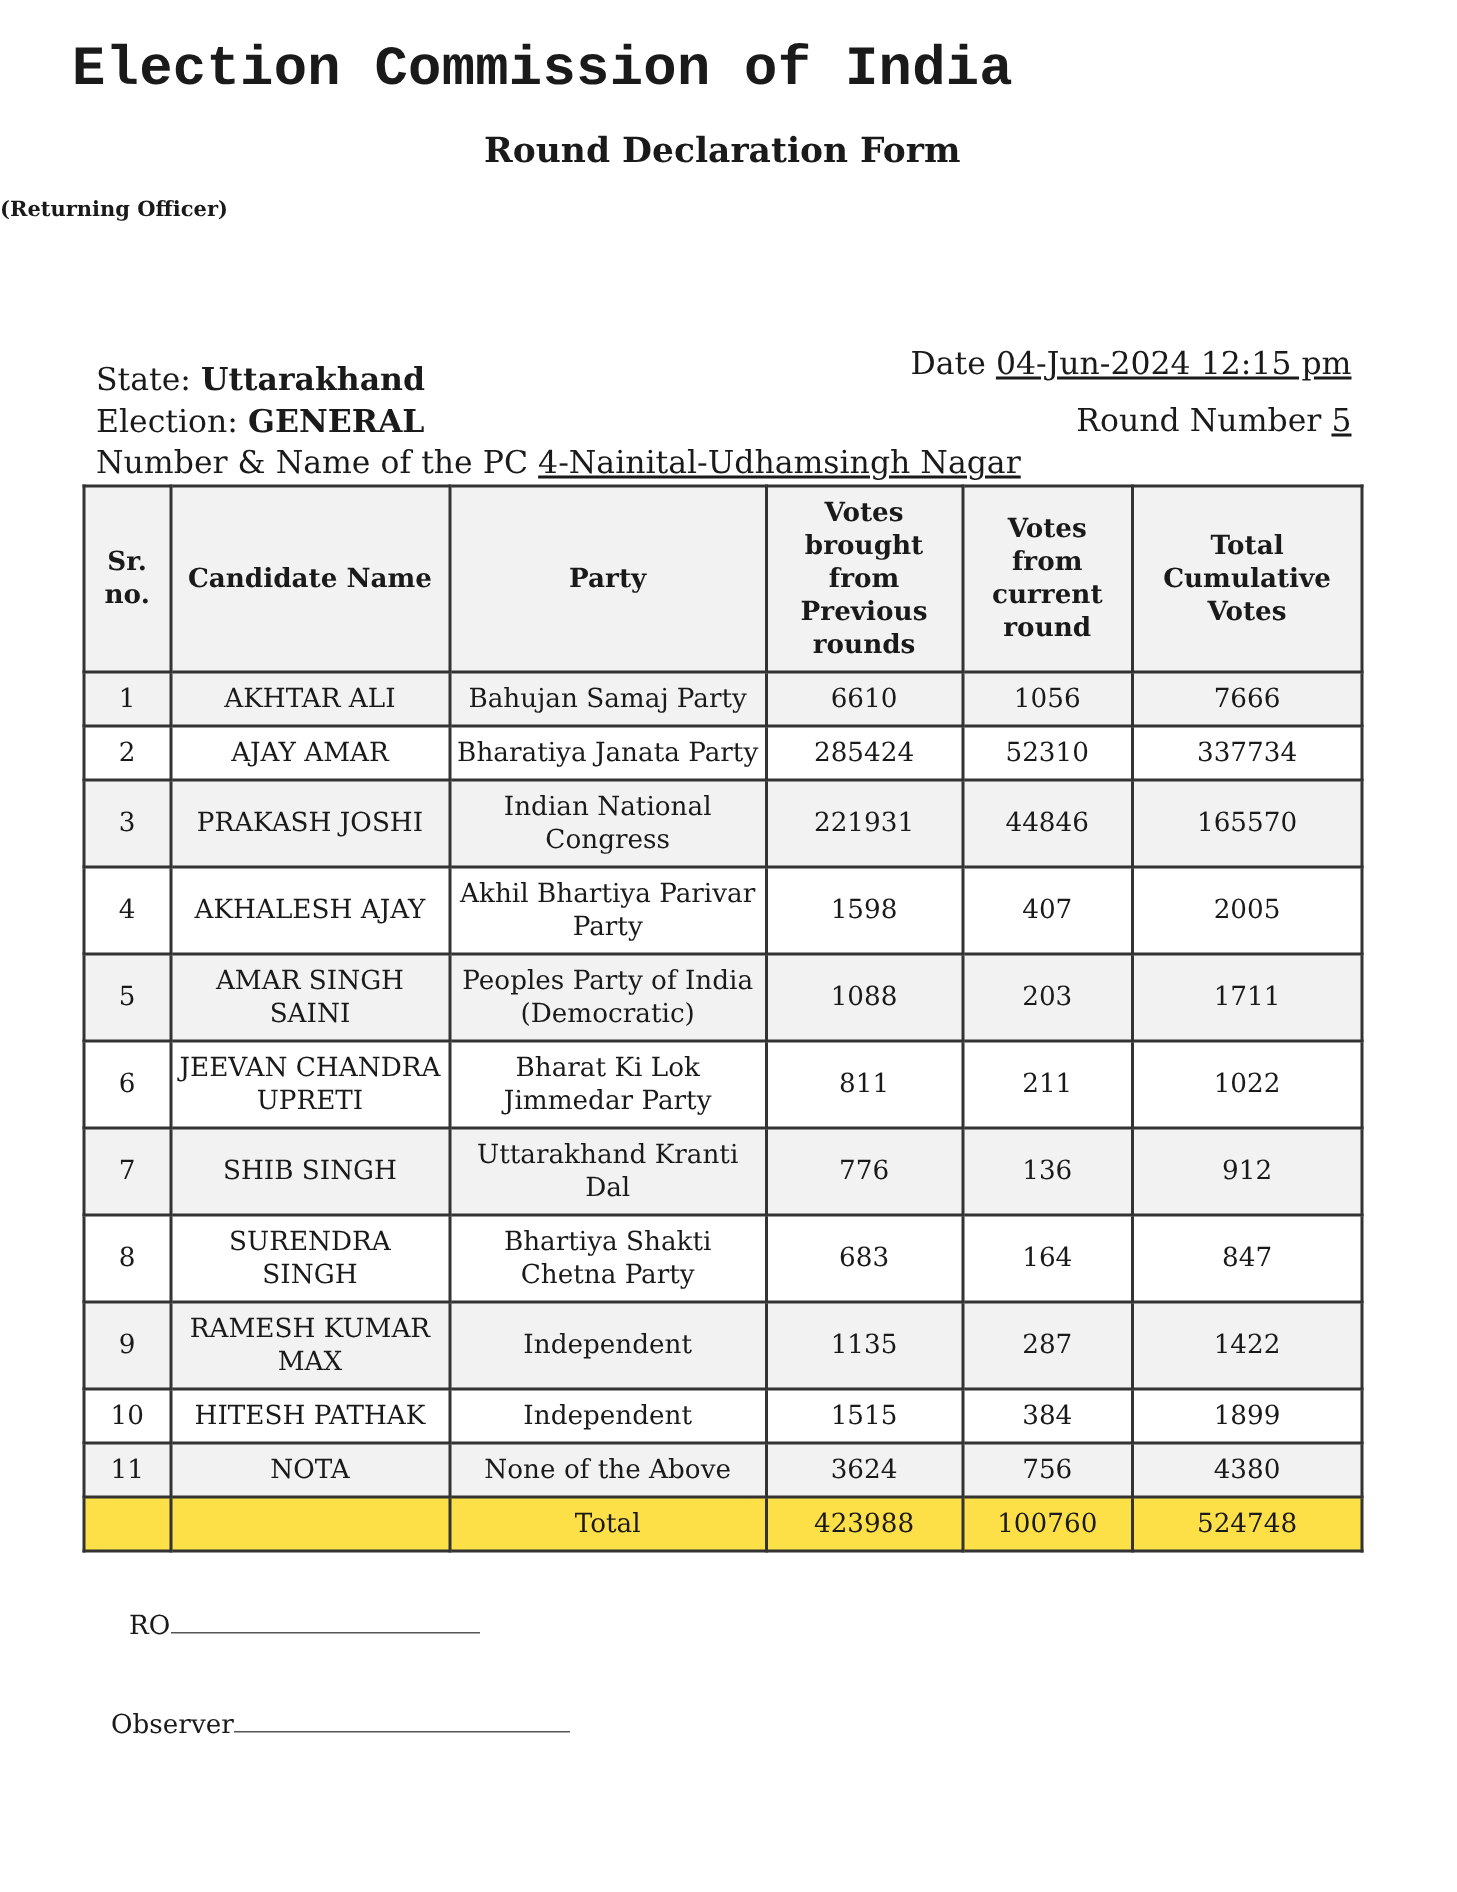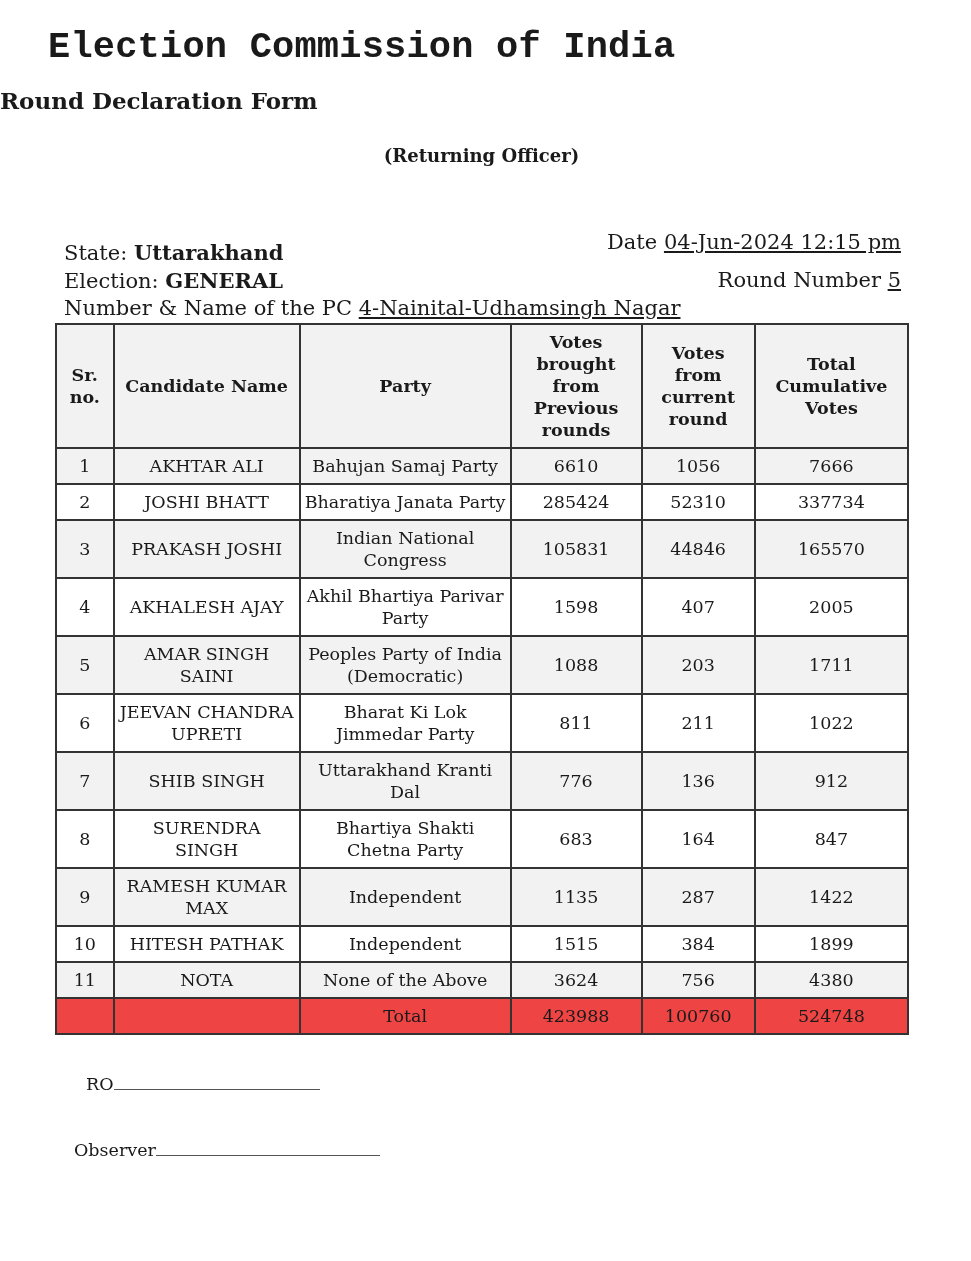--- a/index.html
+++ b/index.html
@@ -1,32 +1,32 @@
 <!DOCTYPE html>
 <html><head>
 <meta charset="utf-8">
 <style>
   html, body { margin: 0; padding: 0; background: #ffffff; }
   body { width: 971px; height: 1261px; position: relative; font-family: "DejaVu Serif", "Liberation Serif", serif; color: #1a1a1a; overflow: hidden; }
   .title { position: absolute; top: 26px; left: 0; width: 963px; text-align: left; font-size: 37px; font-weight: bold; font-family: Liberation Mono, monospace; letter-spacing: 0.2px; padding-left: 48px; }
-  .subtitle { position: absolute; top: 87px; left: 0; width: 963px; font-size: 23px; font-weight: bold; }
-  .subsub { position: absolute; top: 132px; left: 0; width: 963px; text-align: center; font-size: 18px; font-weight: bold; margin-top: 13px; }
+  .subtitle { position: absolute; top: 87px; left: 0; width: 963px; text-align: center; font-size: 23px; font-weight: bold; }
+  .subsub { position: absolute; top: 132px; left: 0; width: 963px; font-size: 14px; font-weight: bold; }
   .meta { position: absolute; font-size: 21px; white-space: nowrap; }
   .meta b { font-weight: bold; }
   .u { text-decoration: underline; }
   .state { left: 64px; top: 240px; }
   .election { left: 64px; top: 268px; }
   .pc { left: 64px; top: 296px; }
   .date { right: 70px; top: 230px; }
   .round { right: 70px; top: 268px; }
   table.results { position: absolute; left: 55px; top: 323px; width: 854px; border-collapse: collapse; font-size: 17.5px; }
   table.results th, table.results td { border: 2px solid #333; text-align: center; vertical-align: middle; padding: 2px 4px; line-height: 22px; }
   table.results th { font-weight: bold; background: #f2f2f2; height: 118px; }
   table.results tr.shade td { background: #f2f2f2; }
-  table.results tr.total td { background: #ef4444; }
+  table.results tr.total td { background: #fde047; }
   .c1 { width: 48px; } .c2 { width: 178px; } .c3 { width: 203px; } .c4 { width: 122px; } .c5 { width: 104px; } .c6 { width: 144px; }
   .sig { position: absolute; font-size: 17.5px; white-space: nowrap; }
   .sig .line { display: inline-block; border-bottom: 1px solid #555; vertical-align: baseline; height: 1px; }
   .ro { left: 86px; top: 1074px; }
   .observer { left: 74px; top: 1140px; }
 </style>
 </head>
 <body>
 
 <div class="title">Election Commission of India</div>
@@ -69,31 +69,31 @@
     <tr class="shade" style="height:36px">
       <td>1</td>
       <td>AKHTAR ALI</td>
       <td>Bahujan Samaj Party</td>
       <td>6610</td>
       <td>1056</td>
       <td>7666</td>
     </tr>
     <tr style="height:36px">
       <td>2</td>
-      <td>JOSHI BHATT</td>
+      <td>AJAY AMAR</td>
       <td>Bharatiya Janata Party</td>
       <td>285424</td>
       <td>52310</td>
       <td>337734</td>
     </tr>
     <tr class="shade" style="height:58px">
       <td>3</td>
       <td>PRAKASH JOSHI</td>
       <td>Indian National Congress</td>
-      <td>105831</td>
+      <td>221931</td>
       <td>44846</td>
       <td>165570</td>
     </tr>
     <tr style="height:58px">
       <td>4</td>
       <td>AKHALESH AJAY</td>
       <td>Akhil Bhartiya Parivar Party</td>
       <td>1598</td>
       <td>407</td>
       <td>2005</td>

